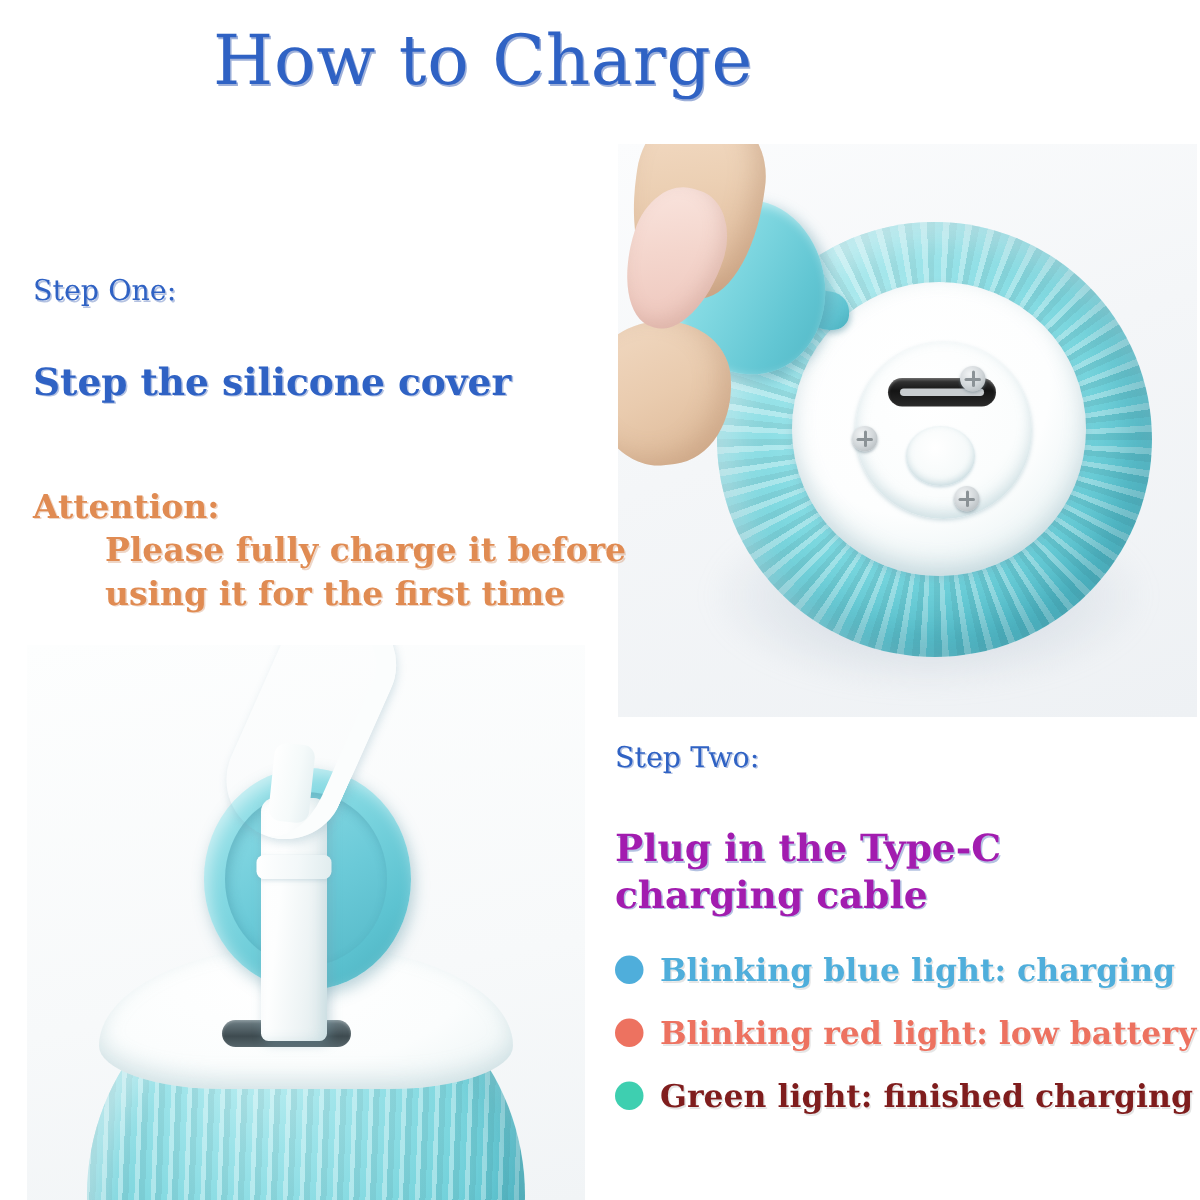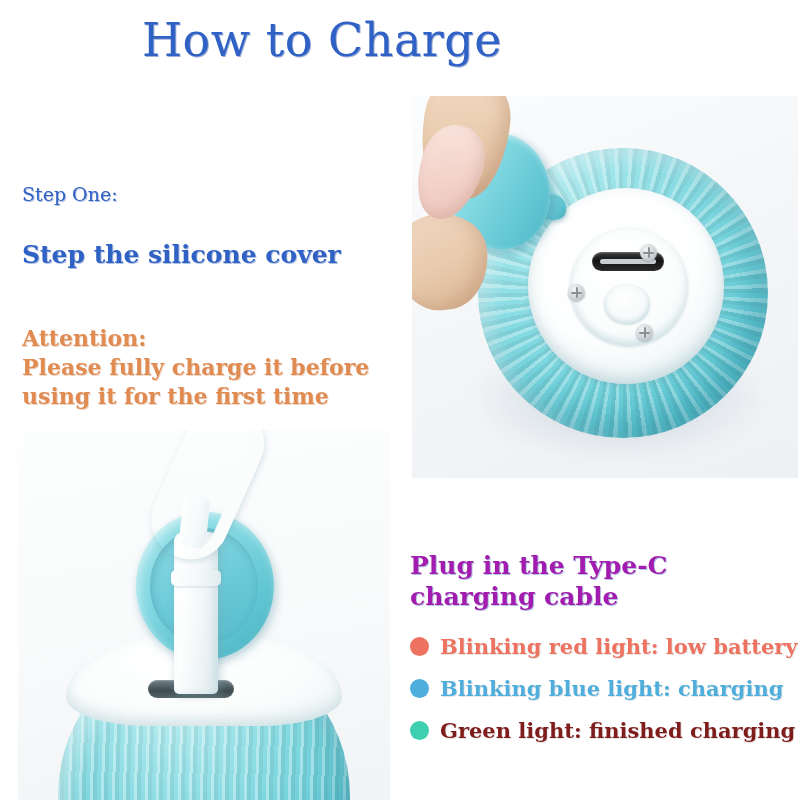--- a/index.html
+++ b/index.html
@@ -441,54 +441,55 @@
       <div id="finger-nail"></div>
     </div>
   </div>
 
   <div id="step-one-label" class="blue-head" style="color: rgb(47, 98, 196);">Step One:</div>
 
   <div id="step-one-text" class="blue-body" style="color: rgb(47, 98, 196);">Step the silicone cover</div>
 
   <div id="attention-label" class="orange-head" style="color: rgb(224, 139, 82);">Attention:</div>
 
-  <div id="attention-text" class="orange-body" style="color: rgb(224, 139, 82);">Please fully charge it before using it for the first time</div>
+  <div id="attention-text" class="orange-body" style="color: rgb(224, 139, 82); margin-left: 48px;">Please fully charge it before using it for the first time</div>
 
   <div id="photo-cable">
     <div id="cable-shadow"></div>
 
     <div id="cable-dome"></div>
     <div id="cable-white-band"></div>
     <div id="cable-slot"></div>
 
     <div id="cable-flap">
       <div id="cable-flap-inner"></div>
     </div>
 
     <div id="cable-plug"></div>
     <div id="cable-plug-collar"></div>
     <div id="cable-wire-stub"></div>
     <div id="cable-wire"></div>
   </div>
 
+  <div id="step-two-label" class="blue-head" style="color: rgb(47, 98, 196);">Step Two:</div>
 
   <div id="step-two-text" class="blue-body" style="color: #a21caf;">Plug in the Type-C charging cable</div>
 
   <div id="led-list">
+
+    <div class="led-row">
+      <span class="led-dot" style="background: rgb(79, 174, 219);"></span>
+      <span class="led-text" style="color: rgb(79, 174, 219);">Blinking blue light: charging</span>
+    </div>
 
     <div class="led-row">
       <span class="led-dot" style="background: rgb(237, 114, 96);"></span>
       <span class="led-text" style="color: rgb(237, 114, 96);">Blinking red light: low battery</span>
     </div>
 
     <div class="led-row">
-      <span class="led-dot" style="background: rgb(79, 174, 219);"></span>
-      <span class="led-text" style="color: rgb(79, 174, 219);">Blinking blue light: charging</span>
-    </div>
-
-    <div class="led-row">
       <span class="led-dot" style="background: rgb(62, 207, 176);"></span>
       <span class="led-text" style="color: #7f1d1d;">Green light: finished charging</span>
     </div>
 
   </div>
 
 </div>
 
 </body></html>

